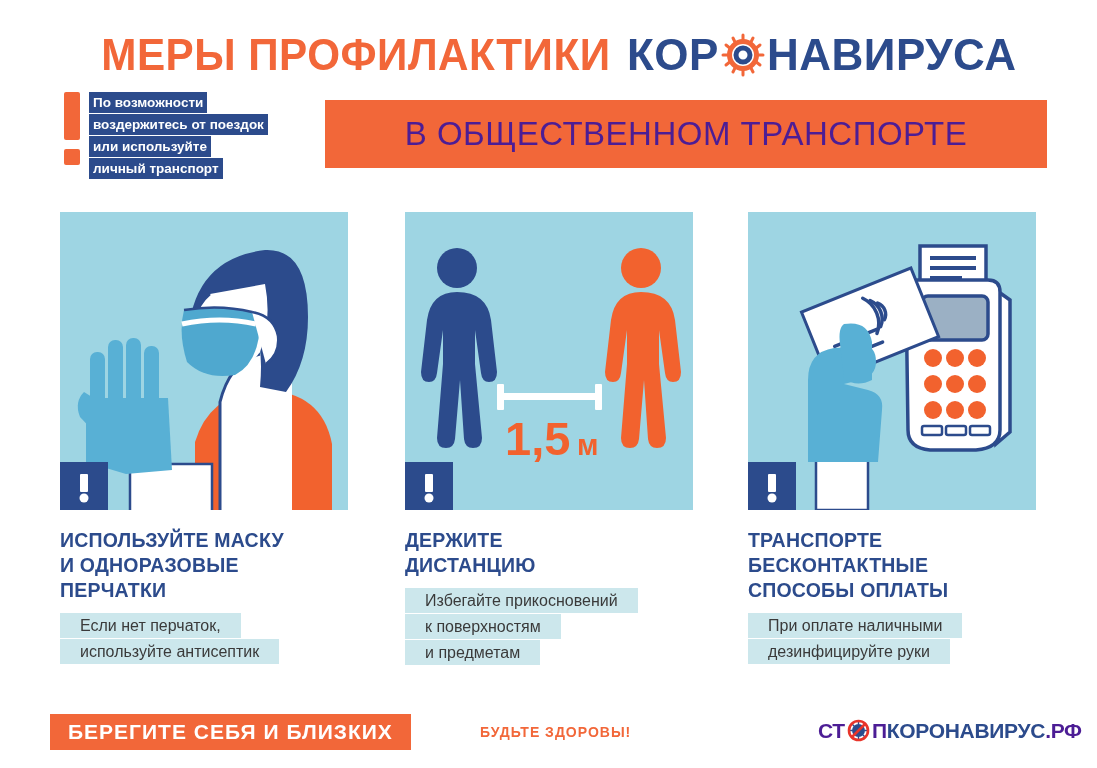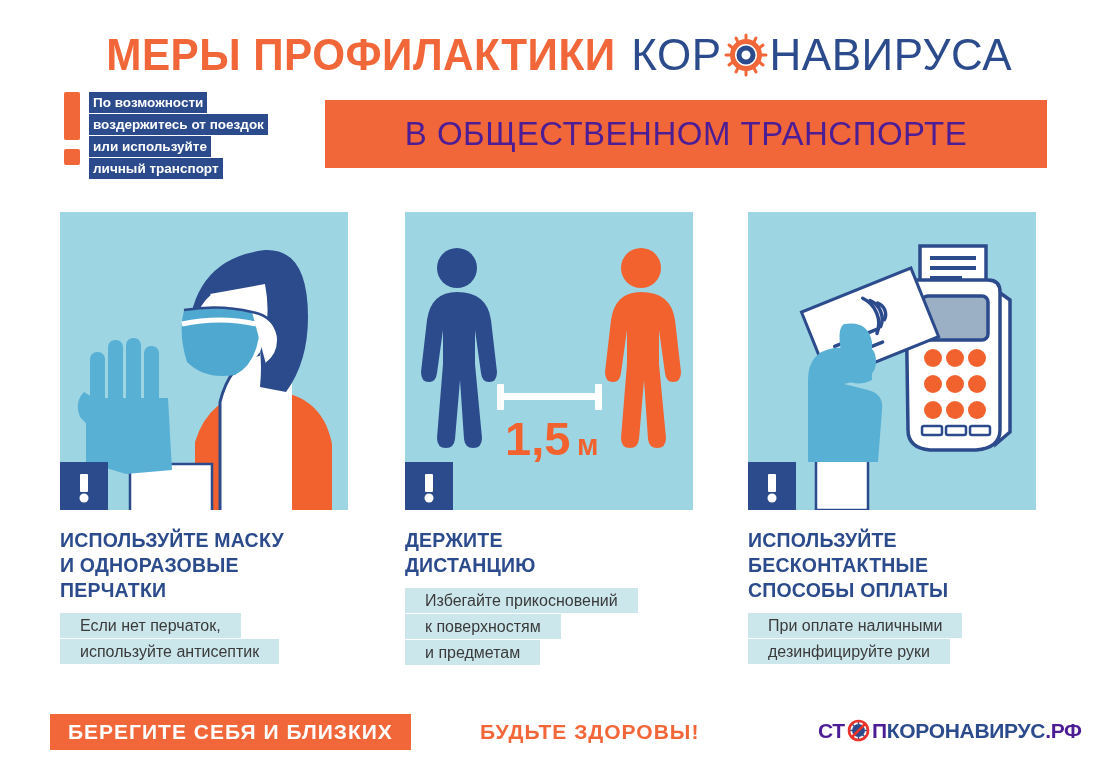--- a/index.html
+++ b/index.html
@@ -16,21 +16,21 @@
     position: absolute; left: 0; top: 30px; width: 1097px;
     display: flex; align-items: center; justify-content: center;
     gap: 16px;
   }
   .title-a {
     font-size: 44px; font-weight: bold; color: #F26739;
     letter-spacing: 0.5px; font-stretch: condensed;
     transform: scaleX(0.96); transform-origin: right center;
   }
   .title-b {
-    font-size: 44px; font-weight: normal; color: #2C4B8C;
+    font-size: 44px; font-weight: bold; color: #2C4B8C;
     letter-spacing: 0.5px; display: flex; align-items: center;
   }
   .virus-o {
     position: relative; display: inline-block;
     width: 46px; height: 46px; margin: 0 1px; vertical-align: middle;
   }
   .virus-o svg { position: absolute; left: 0; top: 0; }
 
   
   .excl-mark { position: absolute; left: 64px; top: 92px; width: 16px; }
@@ -81,21 +81,21 @@
   
   .footer-block {
     position: absolute; left: 50px; top: 714px; height: 36px;
     background: #F26739; display: flex; align-items: center; padding: 0 18px;
   }
   .footer-block span { color: #fff; font-size: 21px; font-weight: bold; letter-spacing: 1px; }
   .footer-second {
     position: absolute; left: 480px; top: 714px; height: 36px;
     display: flex; align-items: center;
   }
-  .footer-second span { color: #F26739; font-size: 21px; font-weight: bold; letter-spacing: 1px; }
+  .footer-second span { color: #F26739; font-size: 14px; font-weight: bold; letter-spacing: 1px; }
 
   .logo { position: absolute; left: 818px; top: 718px; display: flex; align-items: center; }
   .logo-t { font-size: 21px; font-weight: bold; letter-spacing: -0.3px; }
   .logo-or { color: #4c1d95; }
   .logo-bl { color: #2C4B8C; }
   .logo-o { position: relative; width: 25px; height: 25px; margin: 0 1px; }
 </style>
 </head>
 <body>
 
@@ -296,21 +296,21 @@
     </div>
     <div class="cap-note">
       <span>Избегайте прикосновений</span><br>
       <span>к поверхностям</span><br>
       <span>и предметам</span>
     </div>
   </div>
 
   <div class="caption" id="cap-3">
     <div class="cap-head">
-      <span>ИСПОЛЬЗУЙТЕ</span>
+      <span>ТРАНСПОРТЕ</span>
       <span>БЕСКОНТАКТНЫЕ</span>
       <span>СПОСОБЫ ОПЛАТЫ</span>
     </div>
     <div class="cap-note">
       <span>При оплате наличными</span><br>
       <span>дезинфицируйте руки</span>
     </div>
   </div>
 
   <div class="footer-block">

